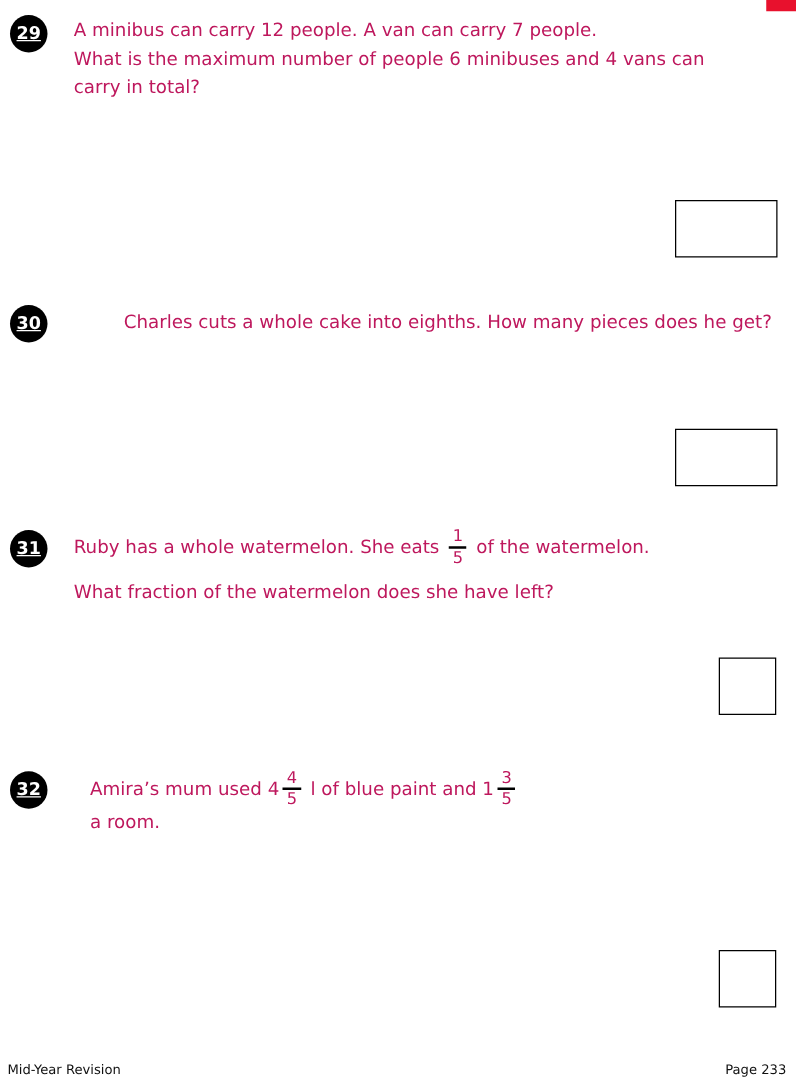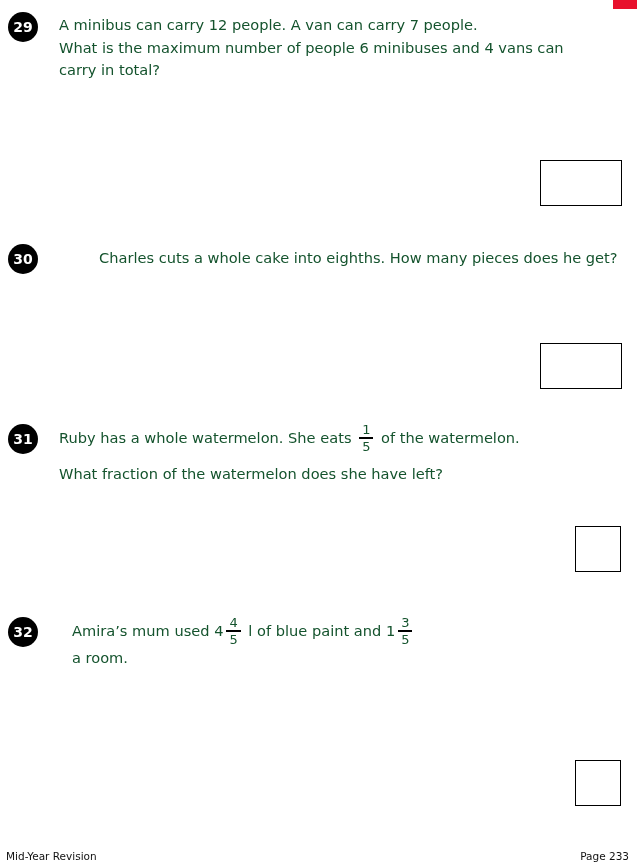--- a/index.html
+++ b/index.html
@@ -42,28 +42,29 @@
     border-radius: 50%;
     background: #000000;
     color: #ffffff;
     font-size: 14px;
     font-weight: bold;
     display: flex;
     align-items: center;
     justify-content: center;
     font-family: "DejaVu Sans", sans-serif;
     letter-spacing: 0px;
+    text-decoration: underline;
   }
   .qtext {
     position: absolute;
     left: 59px;
     width: 540px;
     font-size: 14.6px;
     line-height: 1.55;
-    color: #14532d;
+    color: #be185d;
     font-family: "DejaVu Sans", sans-serif;
   }
   .qtext .line {
     display: block;
     white-space: nowrap;
   }
   .answer-box {
     position: absolute;
     border: 1.6px solid #000000;
     background: #ffffff;

